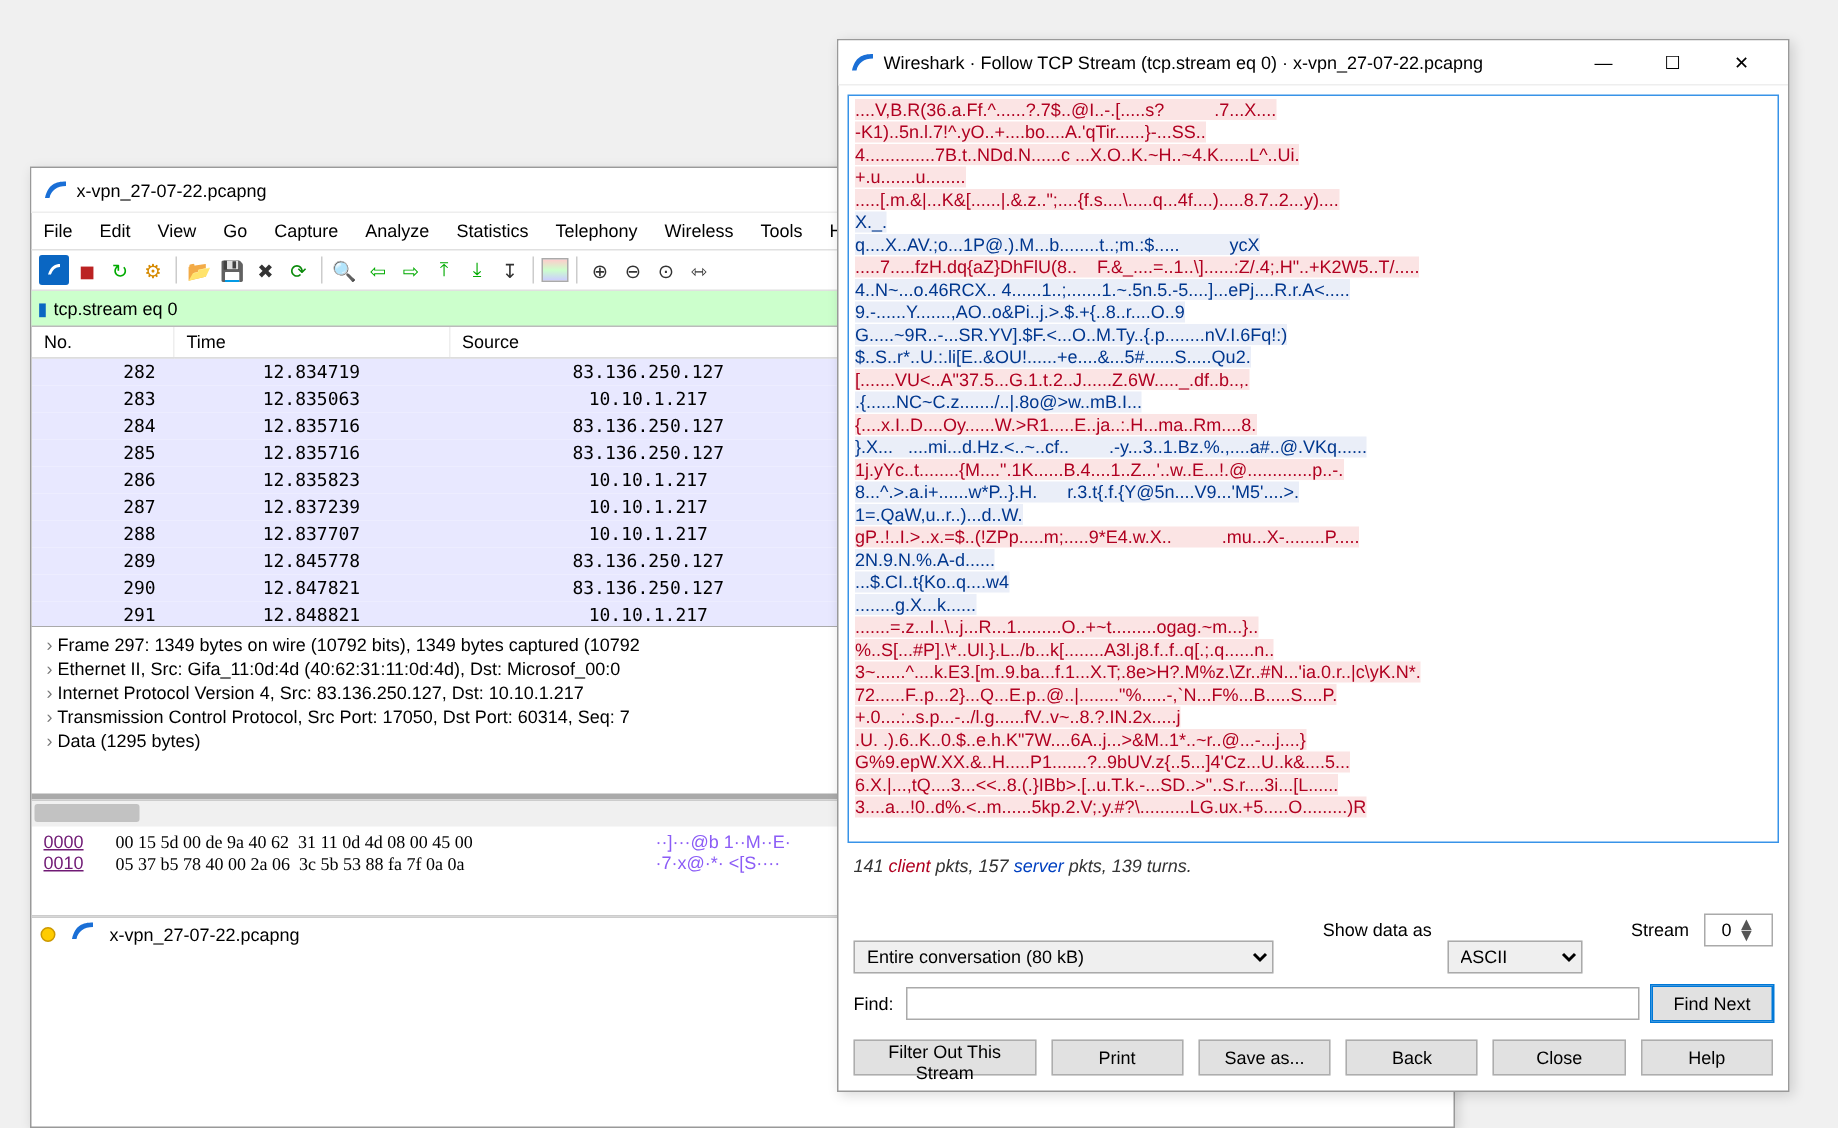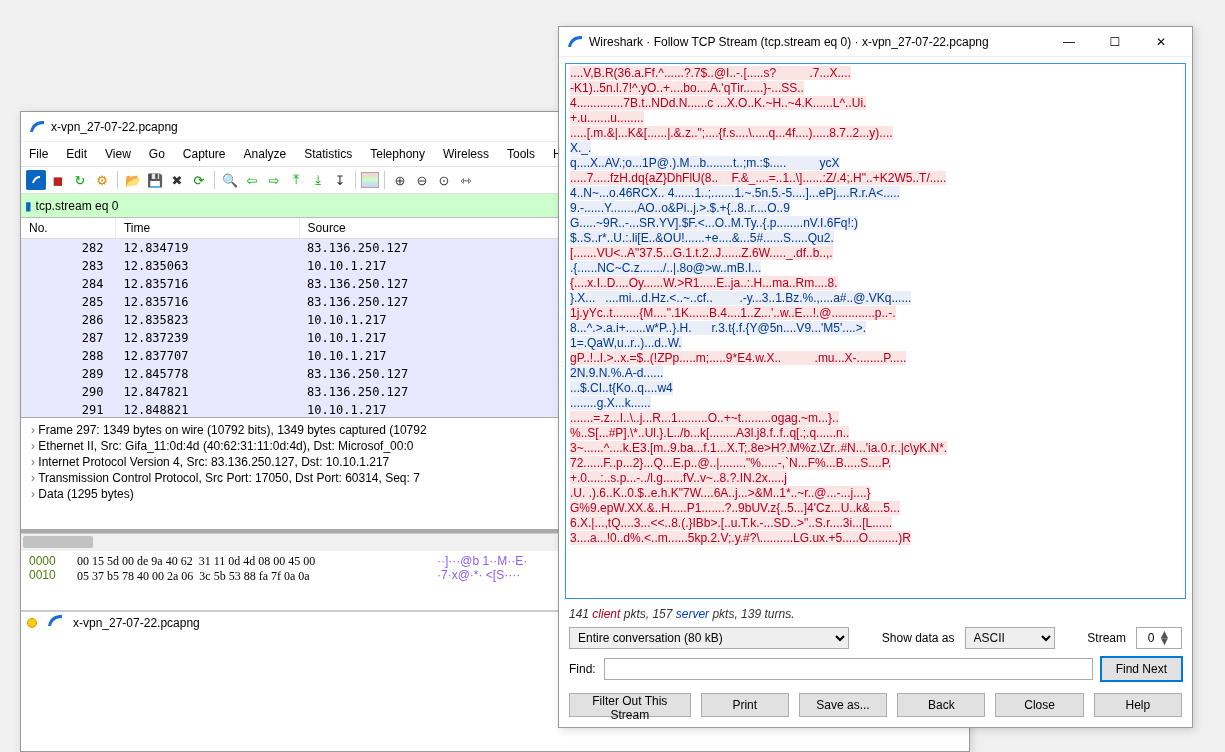--- a/index.html
+++ b/index.html
@@ -23,29 +23,29 @@
 .tbtn.green { color:#0a0; }
 .tbtn.orange { color:#d68a00; }
 .tsep { width:1px; height:18px; background:#ccc; margin:0 3px; }
 .filterbar { display:flex; align-items:center; background:#ccffcc; height:24px; padding:0 4px; border-bottom:1px solid #bbb; }
 .filterbar .ic { color:#0a66c2; margin-right:4px; }
 .filterbar input { flex:1; border:0; background:transparent; font-size:12px; outline:none; }
 
 .pktlist { height:200px; overflow:auto; border-bottom:1px solid #aaa; }
 table.pkt { width:100%; border-collapse:collapse; font-family:"Segoe UI",sans-serif; font-size:12px; }
 table.pkt th { text-align:left; padding:3px 8px; background:#fff; border-right:1px solid #eee; border-bottom:1px solid #ddd; font-weight:normal; position:sticky; top:0; }
-table.pkt td { padding:2px 8px; background:#e8e8ff; font-family:Consolas,monospace; font-size:12px; }
+table.pkt td { padding:2px 8px; background:#e8e8ff; font-family:Consolas,monospace; font-size:12px;text-align:center; }
 table.pkt td:first-child { text-align:right; padding-right:12px; }
 
 .details { height:115px; overflow:auto; padding:4px 10px; border-bottom:4px solid #aaa; font-family:Consolas,monospace; font-size:12.5px; }
 .details div { padding:1px 0; }
 .details .exp::before { content:"› "; color:#777; }
 
 .hexdump { height:60px; overflow:auto; padding:3px 8px; font-family:Consolas,monospace; font-size:12px; border-bottom:1px solid #ccc; display:flex; white-space:pre;}
-.hex-off { color:#4d7c0f; width:48px; }
+.hex-off { color:#701a75; width:48px;text-decoration:underline; }
 .hex-bytes { width:360px;font-family:Liberation Serif, serif; }
 .hex-asc { color:#8b5cf6; }
 
 .statusbar { display:flex; align-items:center; height:22px; padding:0 6px; gap:10px; font-size:12px; border-top:1px solid #ccc; }
 .statusbar .dot { width:10px; height:10px; border-radius:50%; background:#fc0; border:1px solid #c90; }
 .statusbar .cell { border-left:1px solid #ccc; padding:0 12px; white-space:nowrap; }
 .statusbar .flex { flex:1; }
 
 .hscroll { height:18px; background:#f0f0f0; border-top:1px solid #ccc; position:relative; }
 .hscroll::before { content:""; position:absolute; left:2px; top:2px; width:70px; height:12px; background:#c2c2c2; border-radius:2px; }
@@ -56,21 +56,21 @@
 
 .streambox { margin:6px; border:1px solid #3893e8; flex:1; overflow:auto; font-family:Consolas,monospace; font-size:12px; line-height:15px; padding:2px 4px; white-space:pre-wrap; word-break:break-all; }
 .streambox .c { color:#b00020; background:#fbe4e4; }
 .streambox .s { color:#00378e; background:#eaeef8; }
 
 .pktstats { padding:2px 10px; font-style:italic; font-size:12px; color:#333; }
 .pktstats .cl { color:#b00020; }
 .pktstats .sv { color:#0040c0; }
 
 .optrow { display:flex; align-items:center; gap:10px; padding:4px 10px; }
-.optrow select, .optrow input { border:1px solid #aaa; padding:2px 4px; font-size:12px; height:22px; }
+.optrow select, .optrow input { border:1px solid #aaa; padding:2px 4px; font-size:12px; height:22px;margin-top:37px; }
 .entconv { flex:0 0 280px; }
 .showlbl { margin-left:auto; }
 .ascsel { width:90px; }
 .streamlbl { margin-left:auto; }
 .spinner { width:46px; border:1px solid #aaa; height:22px; display:flex; align-items:center; justify-content:center; gap:4px; }
 
 .findrow { display:flex; align-items:center; gap:8px; padding:4px 10px; }
 .findrow input { flex:1; border:1px solid #aaa; height:22px; padding:2px 4px; }
 .dlg-btn { border:1px solid #adadad; background:#e1e1e1; height:24px; padding:0 14px; }
 .dlg-btn.primary { border:1px solid #0078d7; outline:1px solid #0078d7; }

